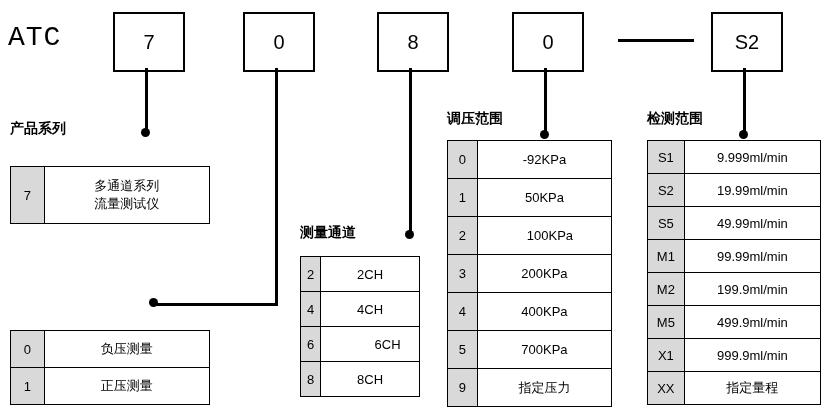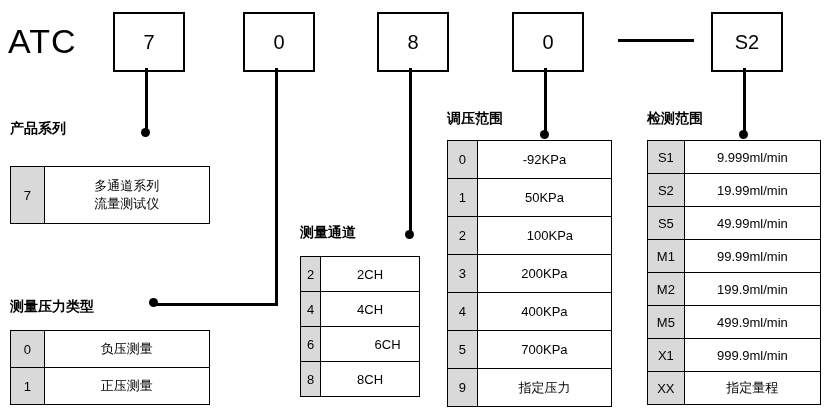--- a/index.html
+++ b/index.html
@@ -9,23 +9,23 @@
     font-family:"Liberation Sans", sans-serif;
     position:relative;
     overflow:hidden;
     color:#000;
   }
   .root{position:absolute;left:0;top:0;width:831px;height:412px;}
 
   
   .brand{
     position:absolute;
-    font-size:34px;
+    font-size:28px;
     letter-spacing:1px;
-    font-family:Liberation Sans, sans-serif;
+    font-family:Liberation Mono, monospace;
   }
   .codebox{
     position:absolute;
     border:2px solid #000;
     background:#fff;
     display:flex;align-items:center;justify-content:center;
     font-size:20px;
   }
   .dash{
     position:absolute;
@@ -111,21 +111,20 @@
   <div class="dot" style="left:405px;top:230px;"></div>
 
   <div class="vline" style="left:544px;top:68px;height:68px;"></div>
   <div class="dot" style="left:540px;top:130px;"></div>
 
   <div class="vline" style="left:743px;top:68px;height:68px;"></div>
   <div class="dot" style="left:739px;top:130px;"></div>
 
   <div class="caption" style="left:10px;top:120px;">产品系列</div>
 
-  <div class="caption" style="left:10px;top:298px;">测量压力类型</div>
 
   <div class="caption" style="left:300px;top:224px;">测量通道</div>
 
   <div class="caption" style="left:447px;top:110px;">调压范围</div>
 
   <div class="caption" style="left:647px;top:110px;">检测范围</div>
 
   <table class="tbl" style="left:10px;top:166px;width:200px;">
     <tbody>
         <tr>

